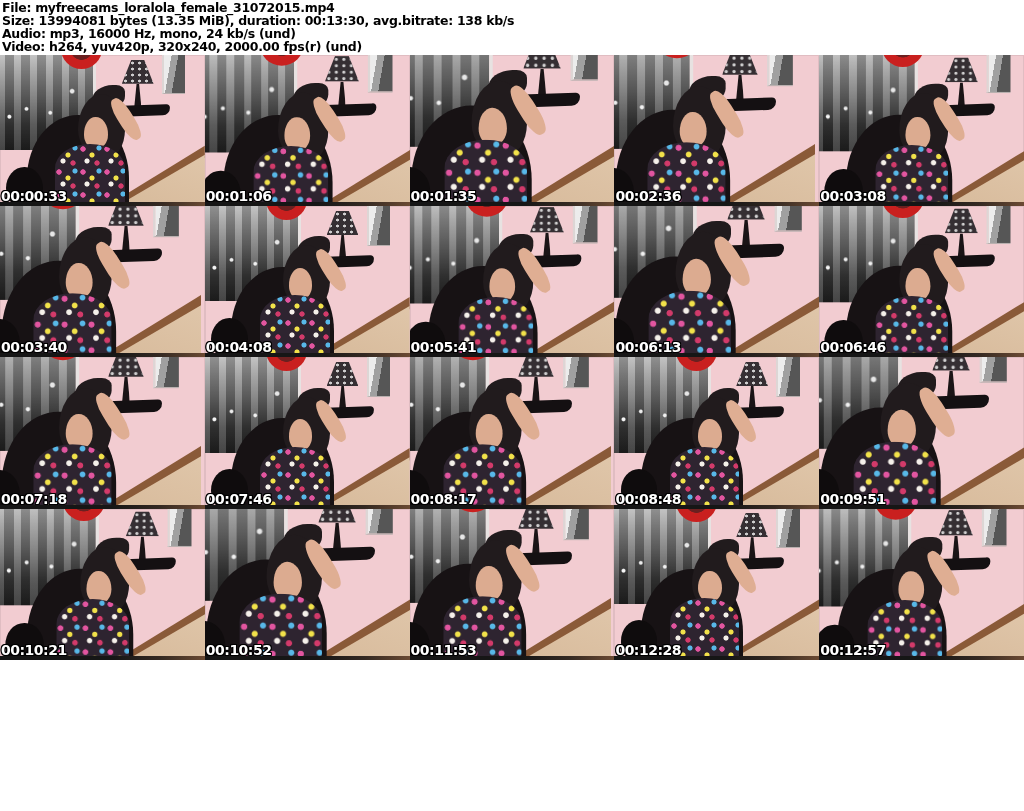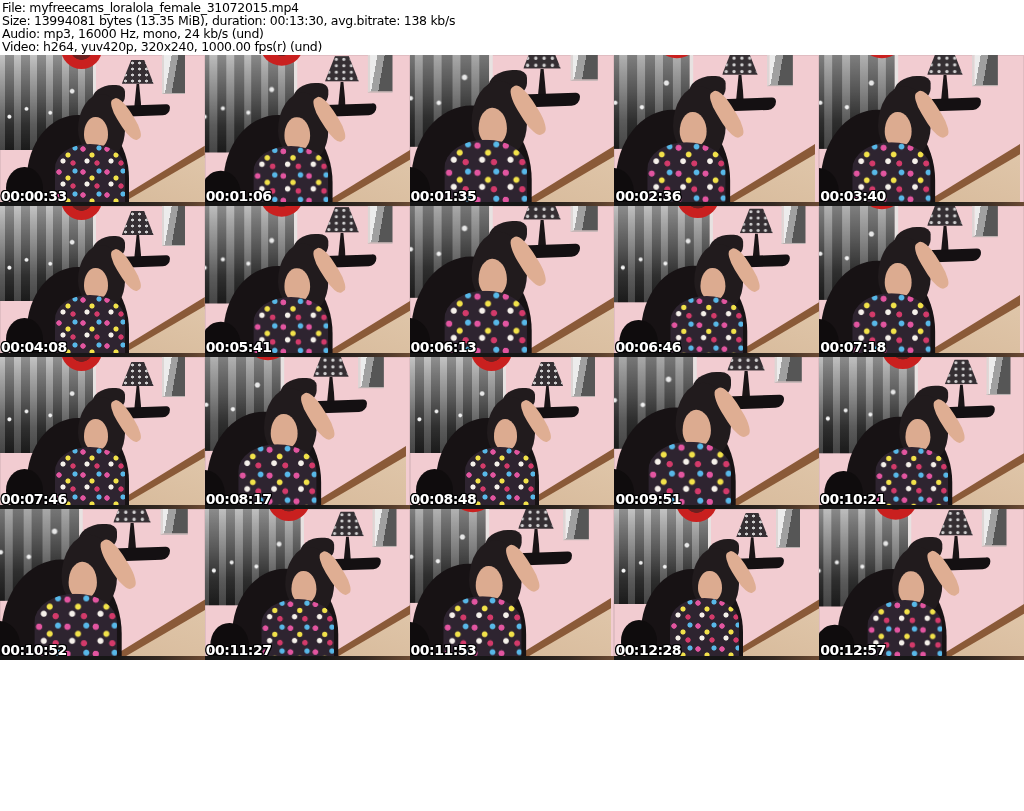--- a/index.html
+++ b/index.html
@@ -5,21 +5,21 @@
   * { box-sizing: border-box; margin: 0; padding: 0; }
   html, body { width: 1024px; height: 811px; background: #ffffff; overflow: hidden; }
   body { font-family: "DejaVu Sans", sans-serif; }
 
   
   .header {
     width: 1024px; height: 55px; background: #ffffff; color: #000;
     padding: 1px 0 0 2px;
   }
   .hline {
-    font-size: 12.5px; font-weight: normal; line-height: 13px;
+    font-size: 12.5px; font-weight: bold; line-height: 13px;
     letter-spacing: -0.3px; white-space: nowrap;
   }
 
   
   .grid {
     display: grid;
     grid-template-columns: repeat(5, 204.8px);
     grid-auto-rows: 151.2px;
     width: 1024px; height: 756px;
   }
@@ -145,21 +145,21 @@
   }
 </style>
 </head>
 <body>
 
 <div>
   <div class="header">
     <div class="hline">File: myfreecams_loralola_female_31072015.mp4</div>
     <div class="hline">Size: 13994081 bytes (13.35 MiB), duration: 00:13:30, avg.bitrate: 138 kb/s</div>
     <div class="hline">Audio: mp3, 16000 Hz, mono, 24 kb/s (und)</div>
-    <div class="hline">Video: h264, yuv420p, 320x240, 1000.00 fps(r) (und)</div>
+    <div class="hline">Video: h264, yuv420p, 320x240, 2000.00 fps(r) (und)</div>
   </div>
 
   <div class="grid">
       <div class="thumb var0">
     <div class="scene">
       <div class="poster-left"></div>
       <div class="poster-right"></div>
       <div class="clock"></div>
       <div class="lamp-shade"></div>
       <div class="lamp-stem"></div>
@@ -233,20 +233,41 @@
       <div class="chair-arm"></div>
       <div class="ponytail"></div>
       <div class="hair"></div>
       <div class="arm"></div>
       <div class="face"></div>
       <div class="torso"></div>
     </div>
     <div class="desk-edge"></div>
     <div class="timestamp">00:02:36</div>
   </div>
+      <div class="thumb var3">
+    <div class="scene">
+      <div class="poster-left"></div>
+      <div class="poster-right"></div>
+      <div class="clock"></div>
+      <div class="lamp-shade"></div>
+      <div class="lamp-stem"></div>
+      <div class="shelf"></div>
+      <div class="baseboard"></div>
+      <div class="floor"></div>
+      <div class="chair"></div>
+      <div class="chair-arm"></div>
+      <div class="ponytail"></div>
+      <div class="hair"></div>
+      <div class="arm"></div>
+      <div class="face"></div>
+      <div class="torso"></div>
+    </div>
+    <div class="desk-edge"></div>
+    <div class="timestamp">00:03:08</div>
+  </div>
       <div class="thumb var4">
     <div class="scene">
       <div class="poster-left"></div>
       <div class="poster-right"></div>
       <div class="clock"></div>
       <div class="lamp-shade"></div>
       <div class="lamp-stem"></div>
       <div class="shelf"></div>
       <div class="baseboard"></div>
       <div class="floor"></div>
@@ -485,41 +506,20 @@
       <div class="chair-arm"></div>
       <div class="ponytail"></div>
       <div class="hair"></div>
       <div class="arm"></div>
       <div class="face"></div>
       <div class="torso"></div>
     </div>
     <div class="desk-edge"></div>
     <div class="timestamp">00:10:52</div>
   </div>
-      <div class="thumb var3">
-    <div class="scene">
-      <div class="poster-left"></div>
-      <div class="poster-right"></div>
-      <div class="clock"></div>
-      <div class="lamp-shade"></div>
-      <div class="lamp-stem"></div>
-      <div class="shelf"></div>
-      <div class="baseboard"></div>
-      <div class="floor"></div>
-      <div class="chair"></div>
-      <div class="chair-arm"></div>
-      <div class="ponytail"></div>
-      <div class="hair"></div>
-      <div class="arm"></div>
-      <div class="face"></div>
-      <div class="torso"></div>
-    </div>
-    <div class="desk-edge"></div>
-    <div class="timestamp">00:11:27</div>
-  </div>
       <div class="thumb var4">
     <div class="scene">
       <div class="poster-left"></div>
       <div class="poster-right"></div>
       <div class="clock"></div>
       <div class="lamp-shade"></div>
       <div class="lamp-stem"></div>
       <div class="shelf"></div>
       <div class="baseboard"></div>
       <div class="floor"></div>

